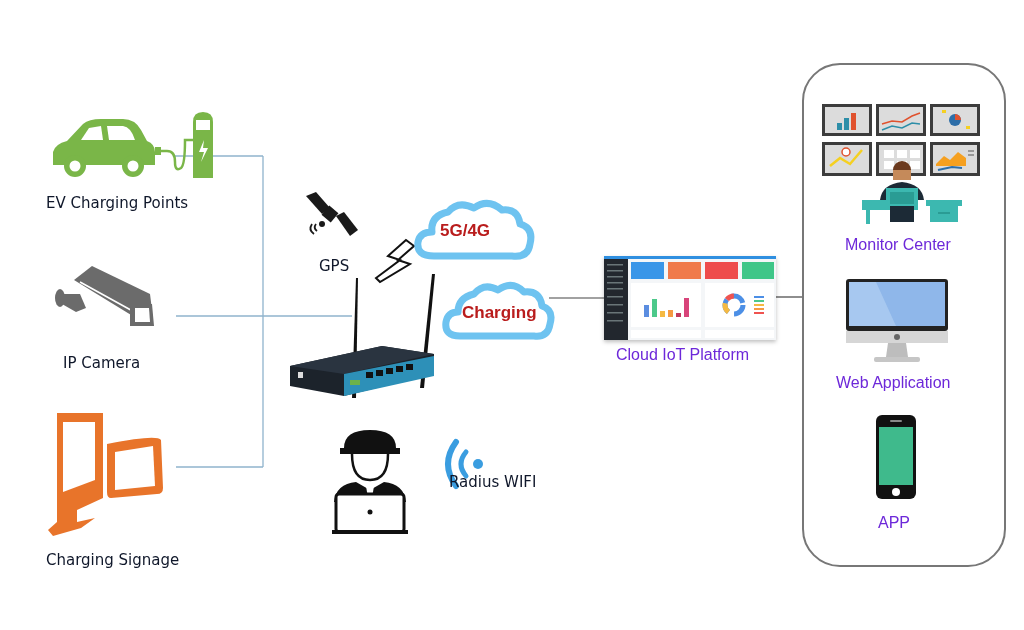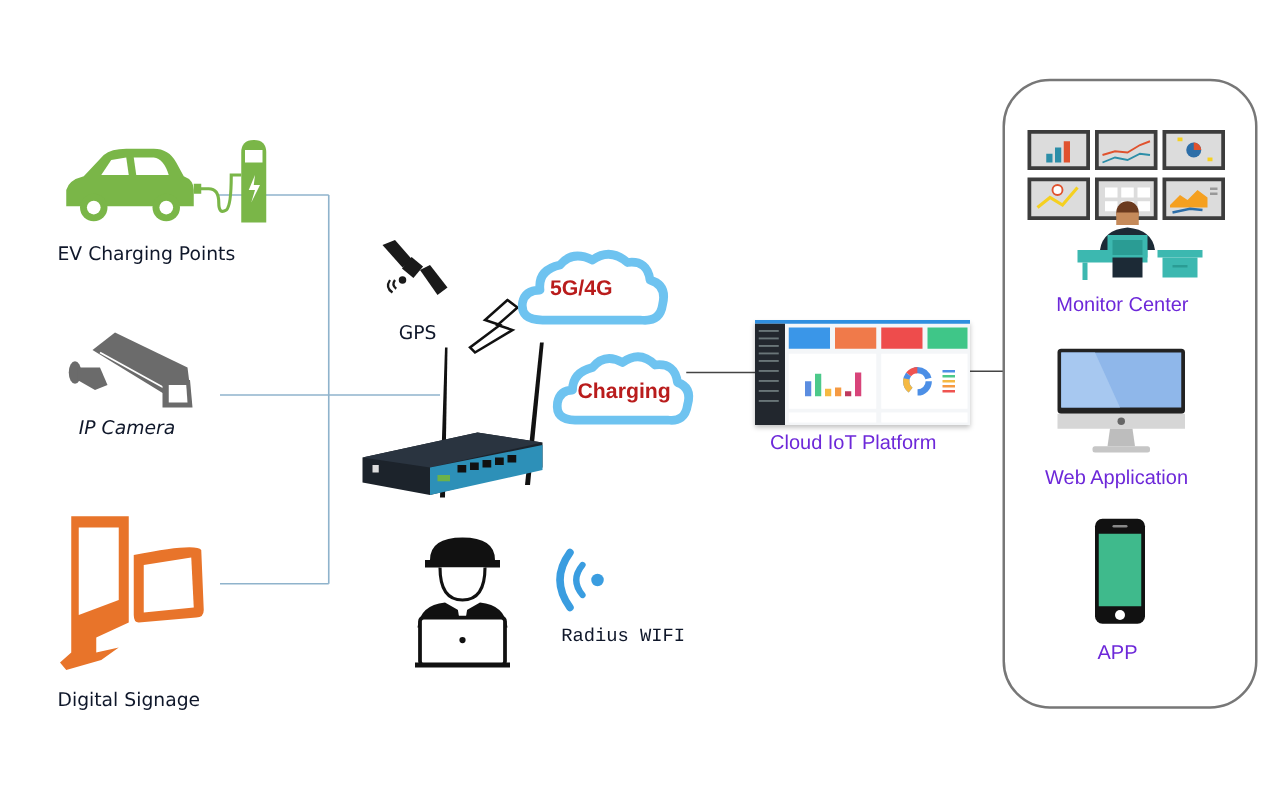--- a/index.html
+++ b/index.html
@@ -48,31 +48,31 @@
 <div class="abs" style="left:50px;top:260px;">
   <svg width="110" height="80" viewBox="0 0 110 80">
     <ellipse cx="10" cy="38" rx="5" ry="9" fill="#6b6b6b"></ellipse>
     <path d="M12 34 L30 34 L36 48 L26 52 L12 44 Z" fill="#6b6b6b"></path>
     <path d="M24 20 L42 6 L100 34 L102 50 L86 58 Z" fill="#6b6b6b"></path>
     <path d="M30 22 L88 54" stroke="#fff" stroke-width="1.5"></path>
     <path d="M80 44 L102 44 L104 66 L80 66 Z" fill="#6b6b6b"></path>
     <path d="M85 48 L99 48 L100 62 L85 62 Z" fill="#fff"></path>
   </svg>
 </div>
-<div class="label lbl-dev" style="left:63px;top:333px;font-style:italic;">IP Camera</div>
+<div class="label lbl-dev" style="left:63px;top:354px;">IP Camera</div>
 
 <div class="abs" style="left:45px;top:410px;">
   <svg width="130" height="130" viewBox="0 0 130 130">
     <path d="M12 3 L58 3 L58 88 L32 100 L32 112 L50 108 L36 118 L8 126 L3 120 L12 112 Z" fill="#e8742a"></path>
     <path d="M18 12 L50 12 L50 70 L18 82 Z" fill="#fff"></path>
     <path d="M62 34 Q112 24 116 30 L118 78 Q118 84 112 84 L66 88 Q62 88 62 82 Z" fill="#e8742a"></path>
     <path d="M70 42 L108 36 L110 76 L70 80 Z" fill="#fff"></path>
   </svg>
 </div>
-<div class="label lbl-dev" style="left:46px;top:551px;">Digital Signage</div>
+<div class="label lbl-dev" style="left:46px;top:551px;">Charging Signage</div>
 
 <div class="abs" style="left:302px;top:192px;">
   <svg width="60" height="50" viewBox="0 0 60 50">
     <path d="M4 4 L14 0 L28 16 L20 22 Z" fill="#1a1a1a"></path>
     <rect x="22" y="16" width="12" height="12" transform="rotate(40 28 22)" fill="#1a1a1a"></rect>
     <path d="M34 24 L42 20 L56 38 L48 44 Z" fill="#1a1a1a"></path>
     <path d="M10 32 Q6 38 12 42" stroke="#1a1a1a" stroke-width="1.8" fill="none"></path>
     <path d="M14 32 Q11 36 15 39" stroke="#1a1a1a" stroke-width="1.8" fill="none"></path>
     <circle cx="20" cy="32" r="3" fill="#1a1a1a"></circle>
   </svg>
@@ -127,21 +127,21 @@
   </svg>
 </div>
 
 <div class="abs" style="left:442px;top:436px;">
   <svg width="50" height="56" viewBox="0 0 50 56">
     <path d="M14 6 Q-2 28 14 50" stroke="#3a9de0" stroke-width="6" fill="none" stroke-linecap="round"></path>
     <path d="M24 16 Q14 28 24 40" stroke="#3a9de0" stroke-width="5" fill="none" stroke-linecap="round"></path>
     <circle cx="36" cy="28" r="5" fill="#3a9de0"></circle>
   </svg>
 </div>
-<div class="label lbl-dev" style="left:449px;top:501px;font-family:Liberation Mono, monospace;">Radius WIFI</div>
+<div class="label lbl-dev" style="left:449px;top:473px;">Radius WIFI</div>
 
 <div class="abs" style="left:604px;top:256px;width:172px;height:84px;box-shadow:0 2px 4px rgba(0,0,0,0.25);background:#f4f6f8;">
   <svg width="172" height="84" viewBox="0 0 172 84">
     <rect x="0" y="0" width="172" height="3" fill="#2f8fe0"></rect>
     <rect x="0" y="3" width="24" height="81" fill="#22272e"></rect>
     <g fill="#9aa" opacity="0.6">
       <rect x="3" y="8" width="16" height="1.5"></rect>
         <rect x="3" y="14" width="16" height="1.5"></rect>
         <rect x="3" y="20" width="16" height="1.5"></rect>
       <rect x="3" y="26" width="16" height="1.5"></rect>

